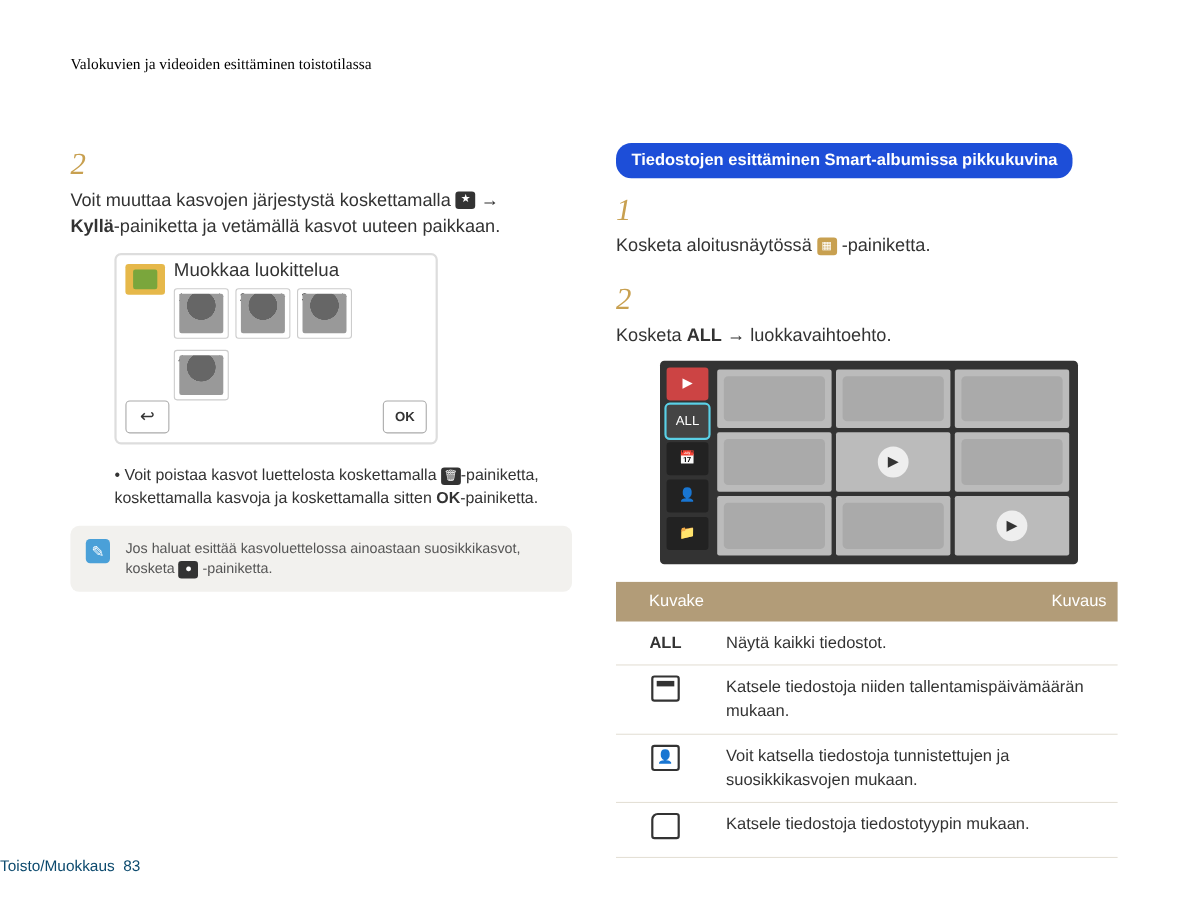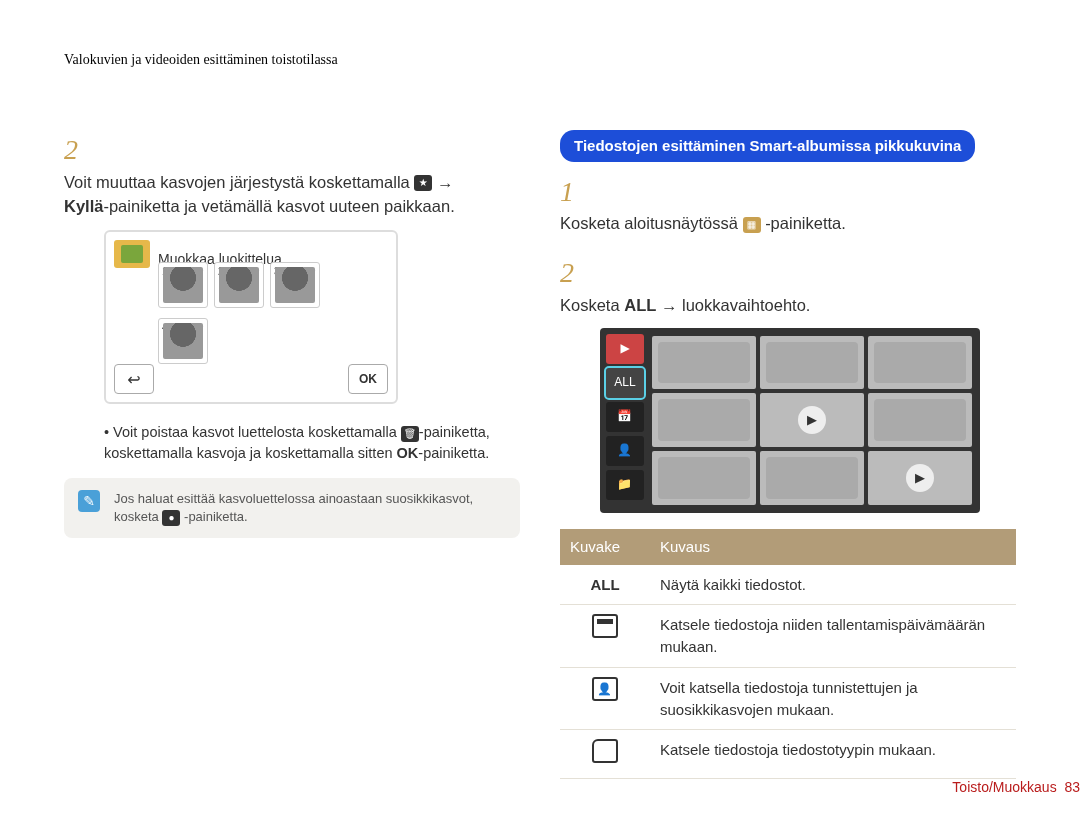--- a/index.html
+++ b/index.html
@@ -7,21 +7,21 @@
   .header-line{font-family:'Times New Roman',serif;font-size:14px;color:#000000;position:absolute;left:64px;top:52px}
   .columns{position:absolute;top:130px;left:64px;width:952px;display:flex;gap:40px}
   .col{flex:1;font-size:16.5px;line-height:1.45}
   .stepnum{font-family:'Times New Roman',serif;font-style:italic;font-size:28px;color:#c8a050;display:inline-block;width:26px;vertical-align:top}
   .steptext{display:inline-block;width:430px;vertical-align:top}
   .bold{font-weight:bold}
   .bullet{margin-left:40px;font-size:14.5px;margin-top:6px}
   .note-box{background:#f2f1ee;border-radius:8px;padding:12px 14px 12px 50px;font-size:13px;color:#555;position:relative;margin-top:14px;line-height:1.35}
   .note-icon{position:absolute;left:14px;top:12px;width:22px;height:22px;border-radius:4px;background:#4aa0d8;color:#fff;display:flex;align-items:center;justify-content:center;font-size:14px}
   .screenshot1{width:290px;height:170px;background:#fff;border:2px solid #ddd;border-radius:6px;margin:12px 0 18px 40px;position:relative}
-  .mk{position:absolute;left:52px;top:17px;font-size:14px}
+  .mk{position:absolute;left:52px;top:2px;font-size:17px}
   .sshot-icon{position:absolute;left:8px;top:8px;width:36px;height:28px;background:#e6b84a;border-radius:3px;display:flex;align-items:center;justify-content:center}
   .sshot-icon-inner{width:22px;height:18px;background:#7aa63c;border-radius:2px}
   .thumb-row{position:absolute;left:52px;top:30px;right:8px;display:flex;gap:6px}
   .thumb{width:48px;height:44px;background:#fff;border:1px solid #ccc;border-radius:3px;position:relative}
   .face{position:absolute;inset:4px;background:radial-gradient(circle at 50% 30%,#666 40%,#999 41%);border-radius:2px}
   .ind{position:absolute;top:2px;left:3px;font-size:10px;color:#333}
   .star{position:absolute;top:2px;right:3px;font-size:10px;color:#333}
   .thumb2{position:absolute;left:52px;top:86px}
   .back-btn{position:absolute;left:8px;bottom:8px;width:38px;height:28px;border:1px solid #aaa;border-radius:4px;display:flex;align-items:center;justify-content:center;font-size:16px}
   .ok-btn{position:absolute;right:8px;bottom:8px;width:38px;height:28px;border:1px solid #aaa;border-radius:4px;display:flex;align-items:center;justify-content:center;font-size:12px;font-weight:bold}
@@ -30,25 +30,25 @@
   .side-tabs{position:absolute;left:6px;top:6px;width:40px;bottom:6px;display:flex;flex-direction:column;gap:4px}
   .tab{width:38px;height:30px;background:#222;color:#fff;font-size:12px;display:flex;align-items:center;justify-content:center;border-radius:3px}
   .tab.active{outline:2px solid #5bd0e6;background:#444}
   .tab.play{background:#c44}
   .grid{position:absolute;left:52px;top:8px;right:8px;bottom:8px;display:grid;grid-template-columns:repeat(3,1fr);grid-template-rows:repeat(3,1fr);gap:4px}
   .gcell{background:#bbb;border-radius:2px;position:relative}
   .silh{position:absolute;inset:6px;background:#aaa;border-radius:4px}
   .play-ov{position:absolute;inset:0;display:flex;align-items:center;justify-content:center;color:#333;font-size:20px}
   .play-ov::before{content:"▶";width:28px;height:28px;border-radius:50%;background:#eee;display:flex;align-items:center;justify-content:center;font-size:13px}
   .tbl{width:100%;border-collapse:collapse;font-size:15px;margin-top:6px}
-  .tbl th{background:#b29c78;color:#fff;text-align:left;padding:7px 10px;font-weight:normal}
+  .tbl th{background:#b29c78;color:#fff;text-align:right;padding:7px 10px;font-weight:normal}
   .tbl td{padding:9px 10px;border-bottom:1px solid #e4e0d6;vertical-align:top}
   .tbl td.icon-cell{width:50px;text-align:center;font-weight:bold}
   .iconbox{display:inline-block;width:22px;height:20px;border:2px solid #333;border-radius:3px}
-  .footer{position:absolute;bottom:20px;left:0;right:0;text-align:right;font-size:14px;color:#b91c1c}
+  .footer{position:absolute;bottom:20px;left:0;right:0;text-align:left;font-size:14px;color:#0c4a6e}
   .inl-icon{display:inline-block;width:18px;height:16px;background:#333;color:#fff;font-size:10px;border-radius:3px;vertical-align:middle;text-align:center;line-height:16px}
 </style>
 </head>
 <body>
 
 <div class="page">
   <div class="header-line">Valokuvien ja videoiden esittäminen toistotilassa</div>
 
   <div class="columns">
 

